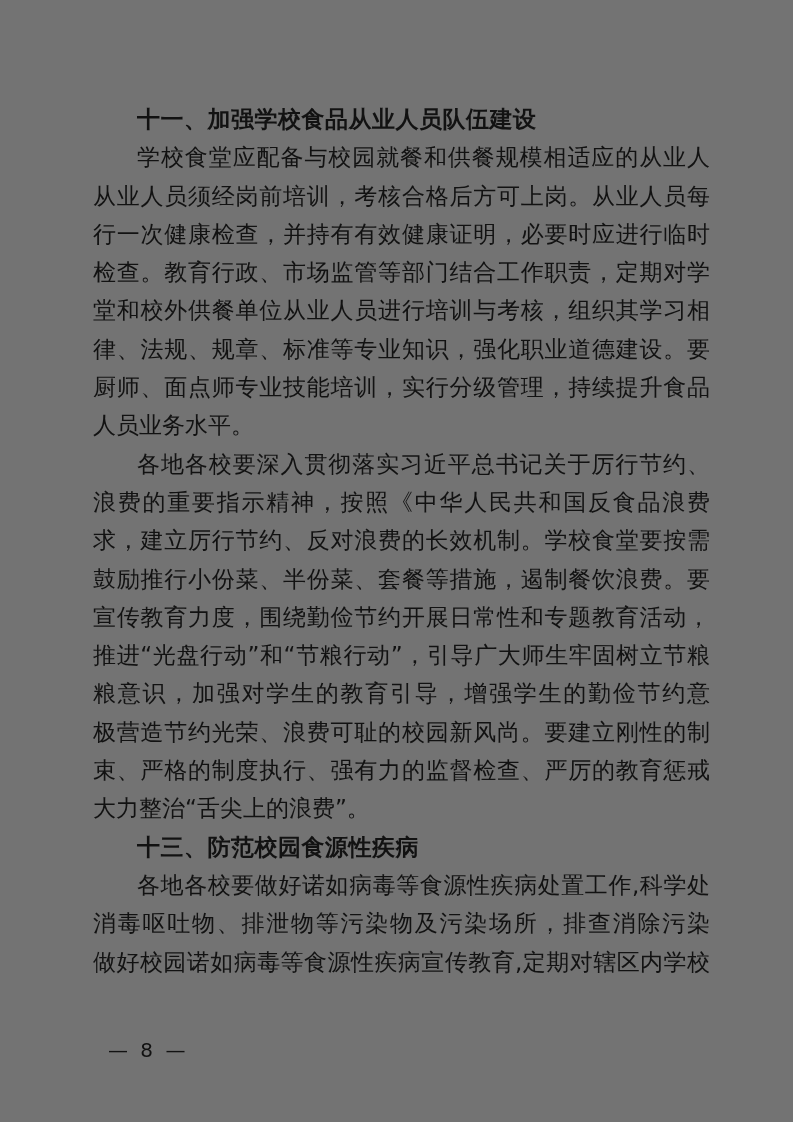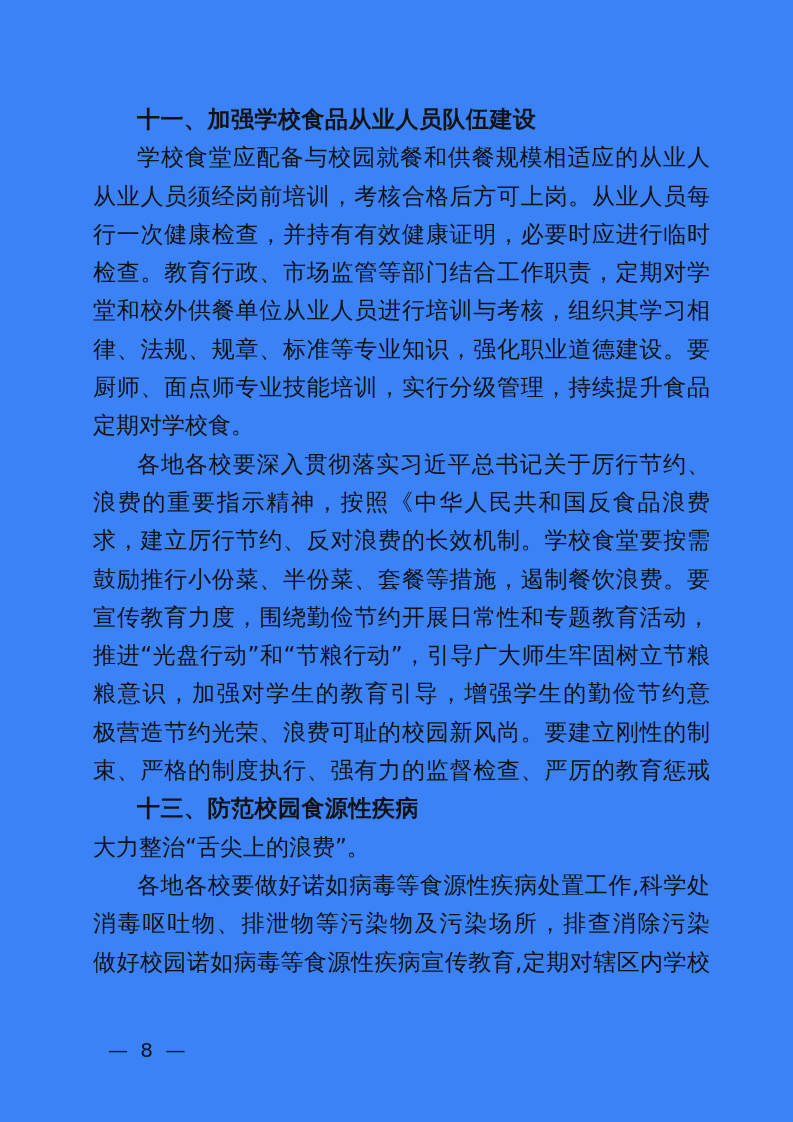--- a/index.html
+++ b/index.html
@@ -4,21 +4,21 @@
 <style>
   html, body {
     margin: 0;
     padding: 0;
     background: #ffffff;
   }
   .page {
     position: relative;
     width: 793px;
     height: 1122px;
-    background: #3b82f6;
+    background: #737373;
     overflow: hidden;
     font-family: "DejaVu Sans", sans-serif;
     color: #121212;
   }
   .text-block {
     position: absolute;
     left: 93px;
     top: 100px;
     width: 617px;
   }
@@ -61,32 +61,32 @@
 <div class="page">
   <div class="text-block" id="text-block">
       <div class="line heading">十一、加强学校食品从业人员队伍建设</div>
       <div class="line first">学校食堂应配备与校园就餐和供餐规模相适应的从业人员，</div>
       <div class="line full">从业人员须经岗前培训，考核合格后方可上岗。从业人员每年进</div>
       <div class="line full">行一次健康检查，并持有有效健康证明，必要时应进行临时健康</div>
       <div class="line full">检查。教育行政、市场监管等部门结合工作职责，定期对学校食</div>
       <div class="line full">堂和校外供餐单位从业人员进行培训与考核，组织其学习相关法</div>
       <div class="line full">律、法规、规章、标准等专业知识，强化职业道德建设。要加强</div>
       <div class="line full">厨师、面点师专业技能培训，实行分级管理，持续提升食品加工</div>
-      <div class="line last">定期对学校食。</div>
+      <div class="line last">人员业务水平。</div>
       <div class="line first">各地各校要深入贯彻落实习近平总书记关于厉行节约、反对</div>
       <div class="line full">浪费的重要指示精神，按照《中华人民共和国反食品浪费法》要</div>
       <div class="line full">求，建立厉行节约、反对浪费的长效机制。学校食堂要按需供餐，</div>
       <div class="line full">鼓励推行小份菜、半份菜、套餐等措施，遏制餐饮浪费。要加大</div>
       <div class="line full">宣传教育力度，围绕勤俭节约开展日常性和专题教育活动，持续</div>
       <div class="line full">推进“光盘行动”和“节粮行动”，引导广大师生牢固树立节粮爱</div>
       <div class="line full">粮意识，加强对学生的教育引导，增强学生的勤俭节约意识，积</div>
       <div class="line full">极营造节约光荣、浪费可耻的校园新风尚。要建立刚性的制度约</div>
       <div class="line full">束、严格的制度执行、强有力的监督检查、严厉的教育惩戒机制，</div>
+      <div class="line last">大力整治“舌尖上的浪费”。</div>
       <div class="line heading">十三、防范校园食源性疾病</div>
-      <div class="line last">大力整治“舌尖上的浪费”。</div>
       <div class="line first">各地各校要做好诺如病毒等食源性疾病处置工作,科学处置</div>
       <div class="line full">消毒呕吐物、排泄物等污染物及污染场所，排查消除污染源。要</div>
       <div class="line full">做好校园诺如病毒等食源性疾病宣传教育,定期对辖区内学校有</div>
     </div>
   <div class="footer">
     <span>— 8 —</span>
   </div>
 </div>
 
 </body></html>

